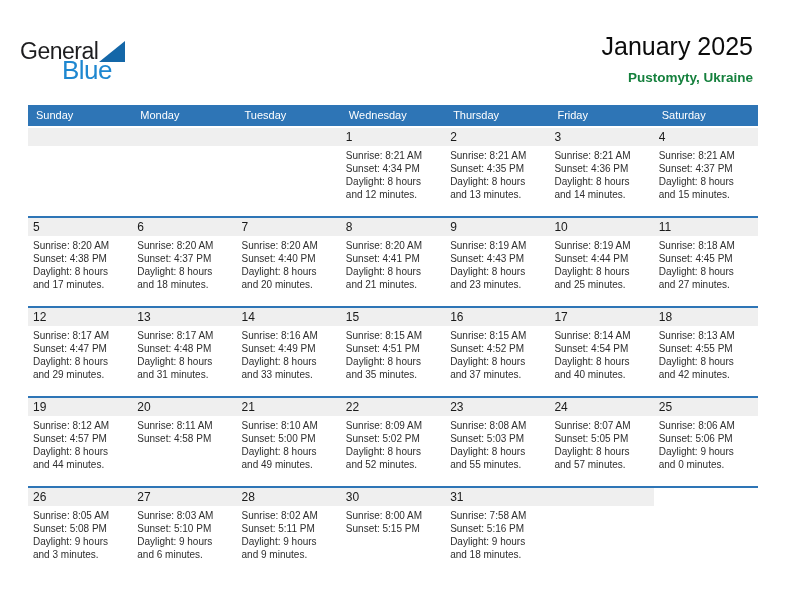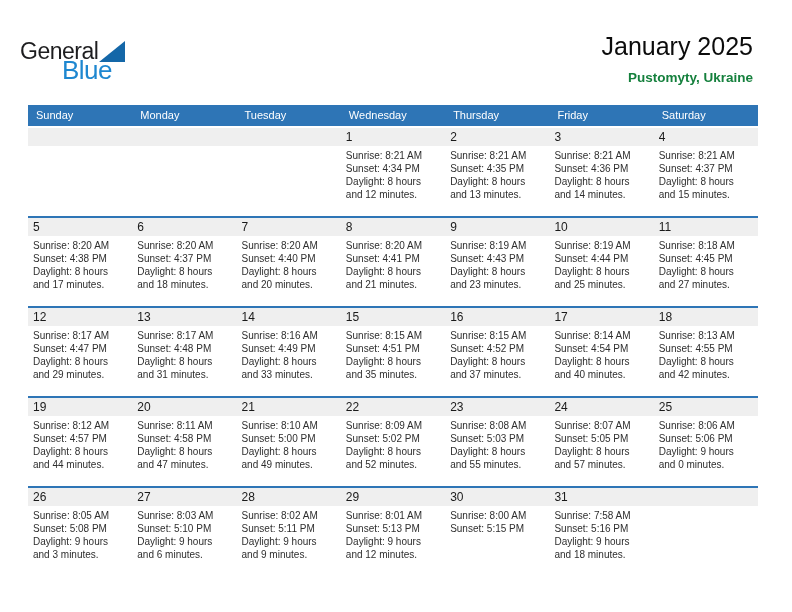--- a/index.html
+++ b/index.html
@@ -229,21 +229,20 @@
               <div>Sunrise: 8:12 AM</div>
               <div>Sunset: 4:57 PM</div>
               <div>Daylight: 8 hours and 44 minutes.</div>
             </div>
           </div>
           <div class="cell">
             <div class="band">20</div>
             <div class="body">
               <div>Sunrise: 8:11 AM</div>
               <div>Sunset: 4:58 PM</div>
-              <div>Daylight: 8 hours and 47 minutes.</div>
             </div>
           </div>
           <div class="cell">
             <div class="band">21</div>
             <div class="body">
               <div>Sunrise: 8:10 AM</div>
               <div>Sunset: 5:00 PM</div>
               <div>Daylight: 8 hours and 49 minutes.</div>
             </div>
           </div>
@@ -299,28 +298,20 @@
           </div>
           <div class="cell">
             <div class="band">28</div>
             <div class="body">
               <div>Sunrise: 8:02 AM</div>
               <div>Sunset: 5:11 PM</div>
               <div>Daylight: 9 hours and 9 minutes.</div>
             </div>
           </div>
           <div class="cell">
-            <div class="band">29</div>
-            <div class="body">
-              <div>Sunrise: 8:01 AM</div>
-              <div>Sunset: 5:13 PM</div>
-              <div>Daylight: 9 hours and 12 minutes.</div>
-            </div>
-          </div>
-          <div class="cell">
             <div class="band">30</div>
             <div class="body">
               <div>Sunrise: 8:00 AM</div>
               <div>Sunset: 5:15 PM</div>
             </div>
           </div>
           <div class="cell">
             <div class="band">31</div>
             <div class="body">
               <div>Sunrise: 7:58 AM</div>

